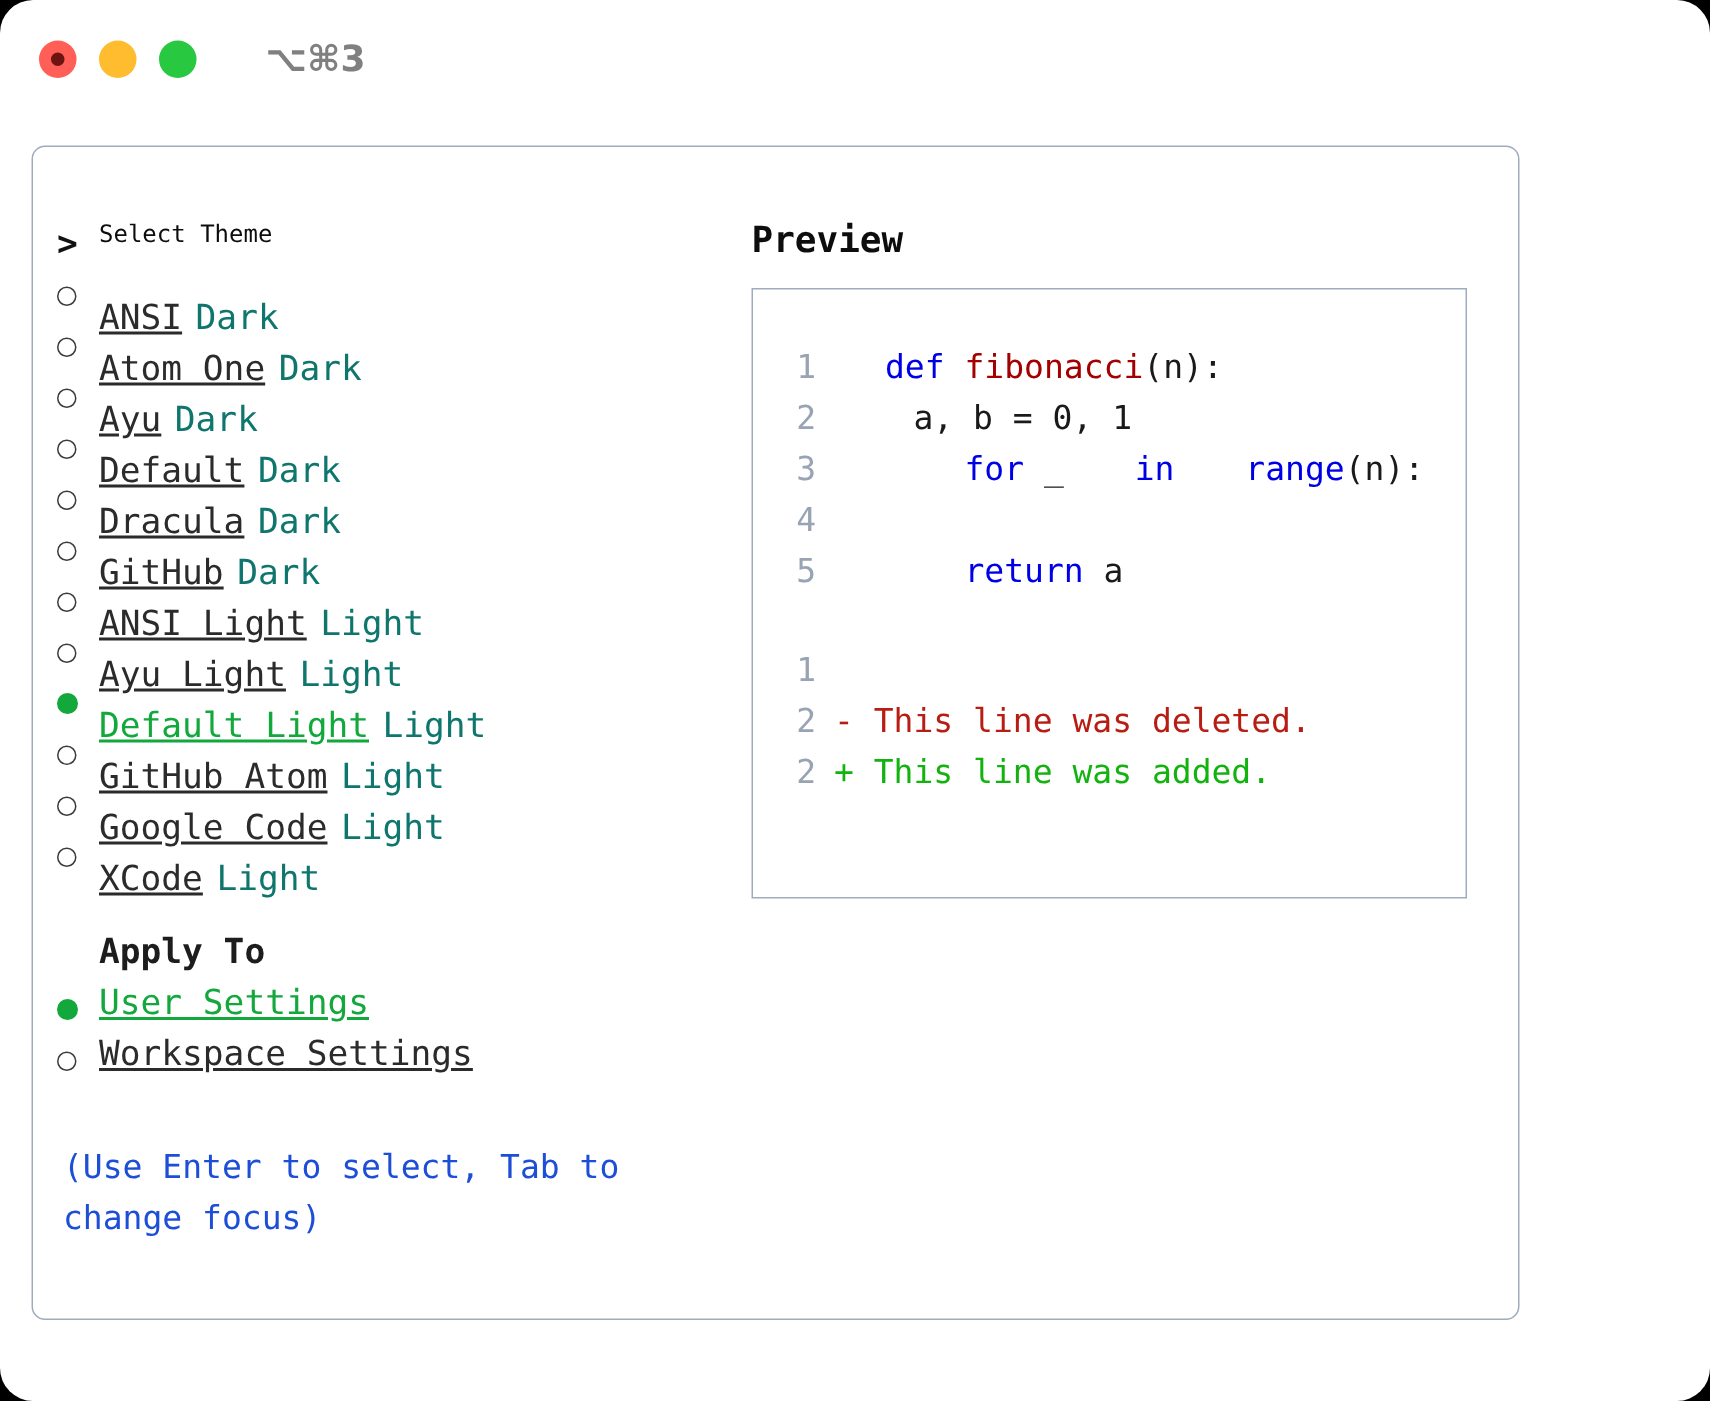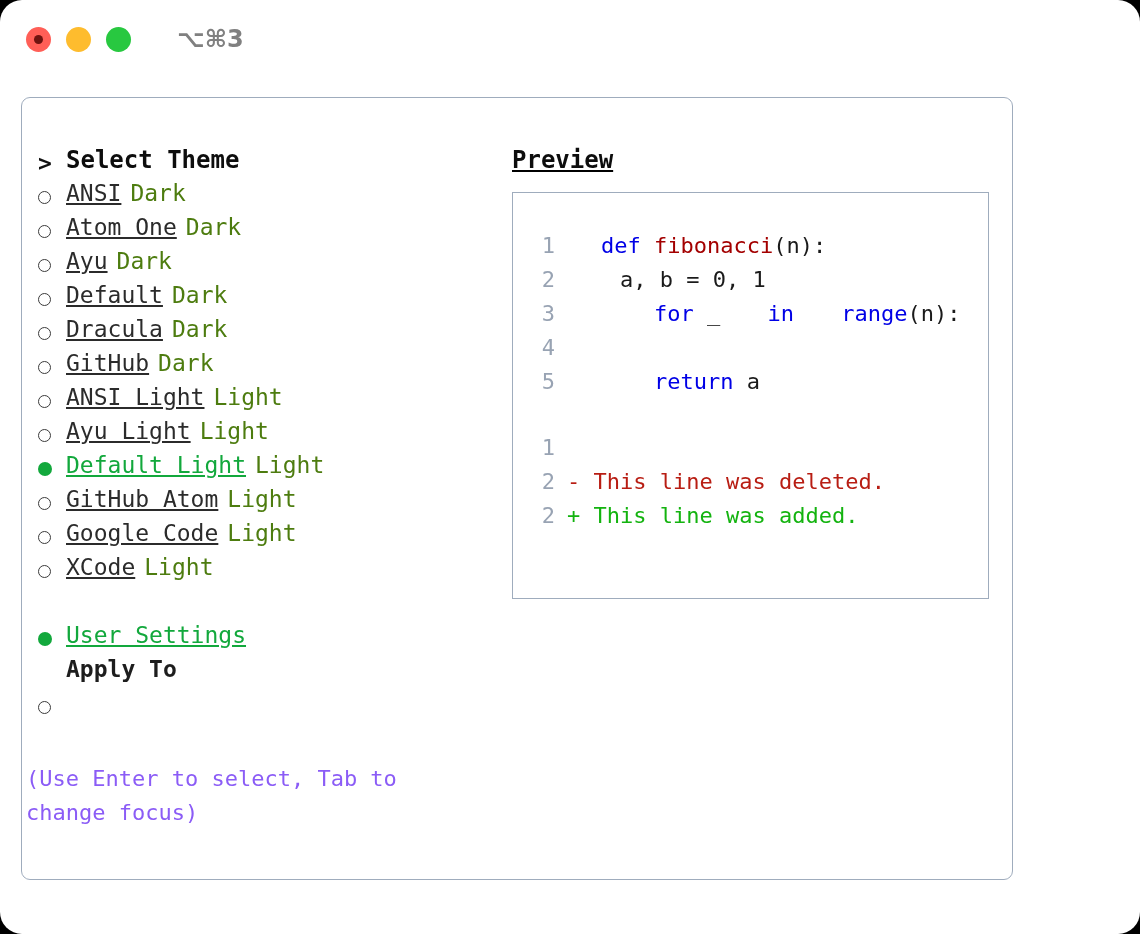--- a/index.html
+++ b/index.html
@@ -118,54 +118,54 @@
     background: #12a83c;
   }
   .marker .caret {
     font-size: 23px;
     font-weight: bold;
     color: #111111;
     line-height: 1;
   }
   .row-label { color: #2b2b2b; text-decoration: underline; }
   .row-title {
-    font-weight: bold;
-    font-size: 24px;
+    font-weight: normal;
+    font-size: 16px;
     color: #0d0d0d;
   }
   .row-selected .row-label { color: #12a83c; }
   .badge {
-    color: #4d7c0f;
+    color: #0f766e;
     margin-left: 9px;
+    margin-top: 19px;
   }
   .section-label {
     font-size: 23px;
     color: #1d1d1d;
     font-weight: bold;
   }
   .spacer-row { height: 34px; }
 
   #hint {
     position: absolute;
-    left: 4px;
+    left: 20px;
     top: 664px;
     width: 420px;
     font-size: 22px;
     line-height: 34px;
-    color: #8b5cf6;
+    color: #1d4ed8;
     white-space: pre-wrap;
   }
 
   
   #preview-column {
     position: absolute;
-    left: 490px;
+    left: 479px;
     top: 48px;
     width: 490px;
-    text-decoration: underline;
   }
   #preview-heading {
     font-size: 24px;
     font-weight: bold;
     color: #0d0d0d;
     margin-bottom: 18px;
   }
   #preview-box {
     width: 477px;
     height: 407px;
@@ -298,32 +298,33 @@
       </div>
 
       <div class="list-row">
         <span class="marker"><span class="ring"></span></span>
         <span class="row-label">XCode</span>
         <span class="badge">Light</span>
       </div>
 
       <div class="spacer-row"></div>
 
+      <div class="list-row">
+        <span class="marker"></span>
+        <span class="section-label">Apply To</span>
+      </div>
+
       <div class="list-row row-selected">
         <span class="marker"><span class="dot"></span></span>
         <span class="row-label">User Settings</span>
       </div>
 
       <div class="list-row">
-        <span class="marker"></span>
-        <span class="section-label">Apply To</span>
-      </div>
-
-      <div class="list-row">
-        <span class="marker"><span class="ring"></span></span>
+        <span class="marker"><span class="ring"></span></span>
+        <span class="row-label">Workspace Settings</span>
       </div>
 
     </div>
 
     <div id="hint">(Use Enter to select, Tab to change focus)</div>
 
     <div id="preview-column">
       <div id="preview-heading">Preview</div>
 
       <div id="preview-box">

